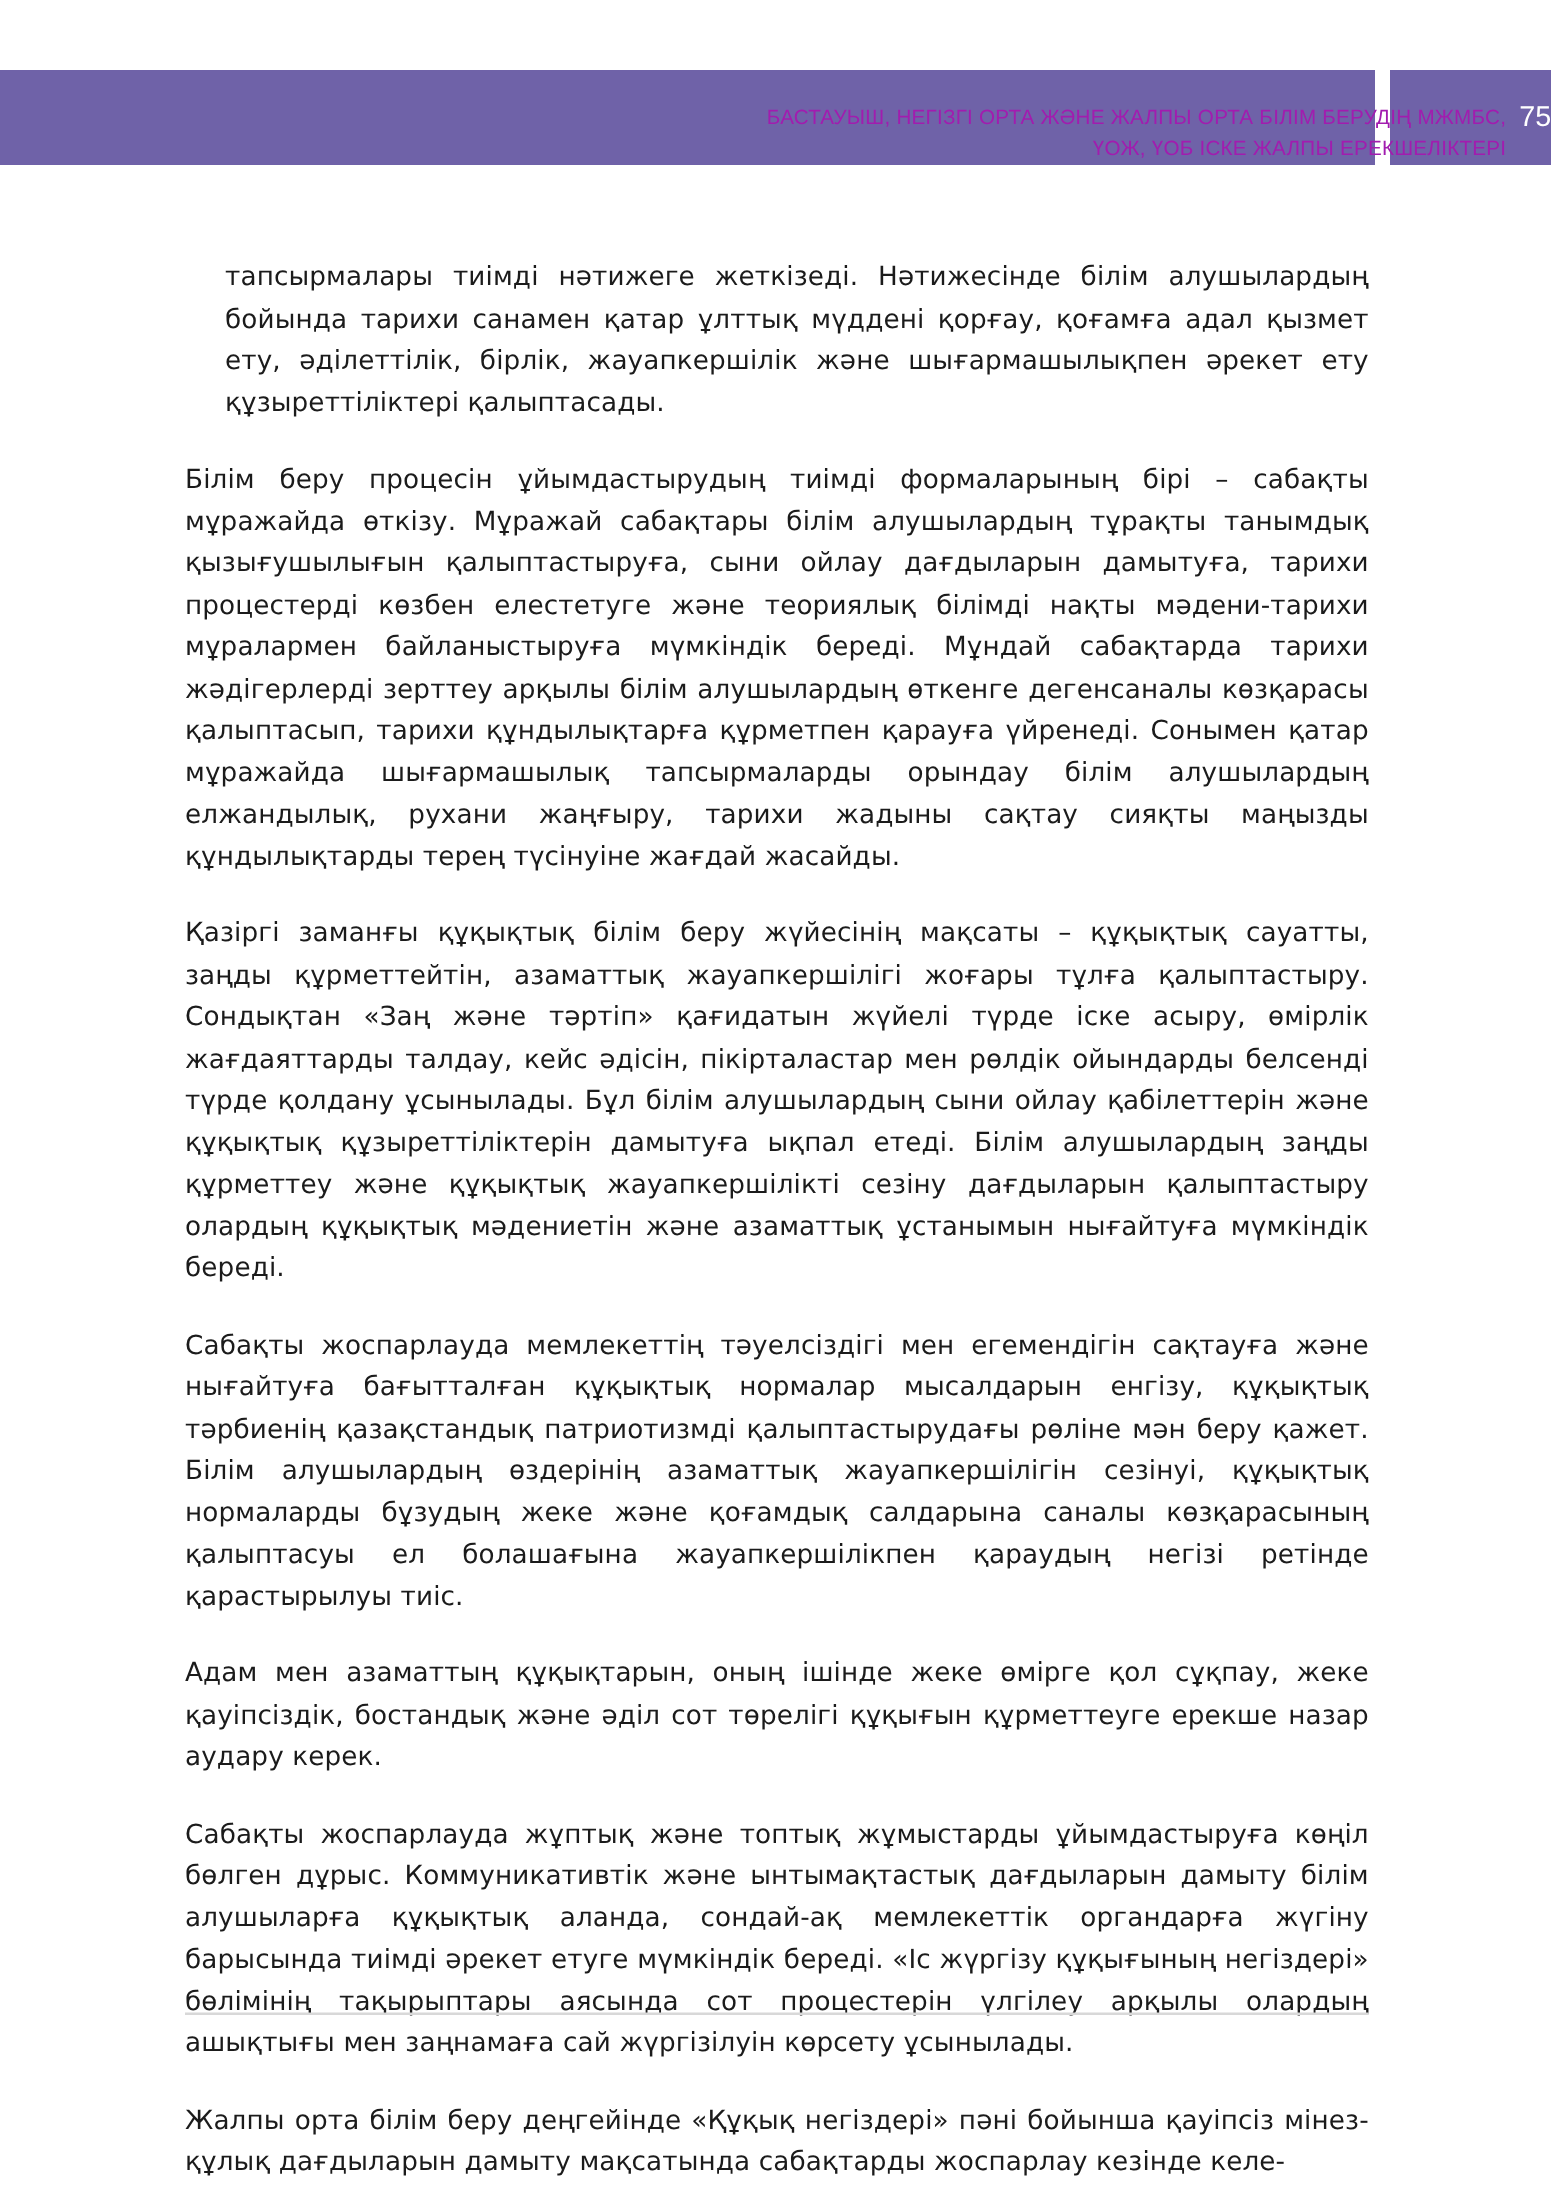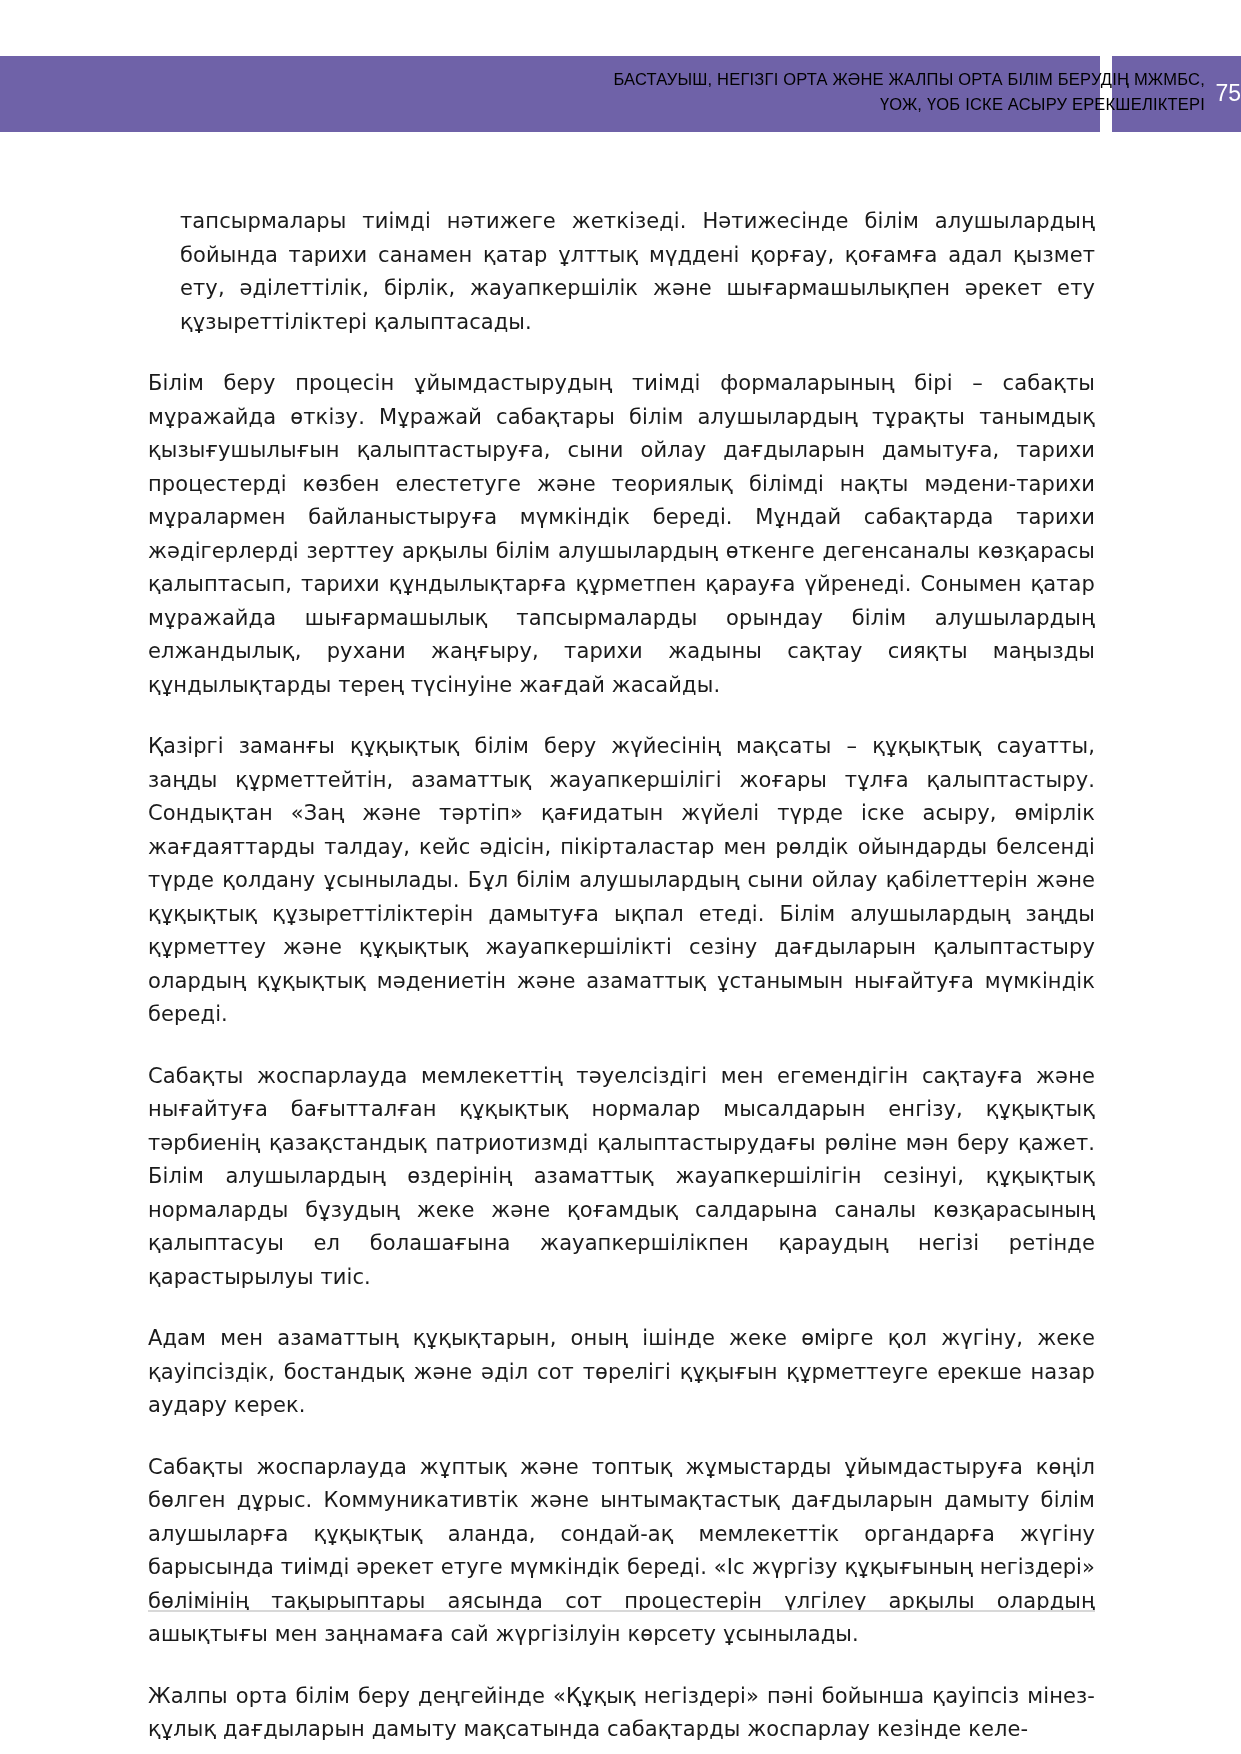--- a/index.html
+++ b/index.html
@@ -35,24 +35,24 @@
     position: absolute;
     top: 0;
     left: 1112px;
     width: 129px;
     height: 76px;
     background: #6f62a8;
   }
   .header-title {
     position: absolute;
     right: 36px;
-    top: 11px;
+    top: 26px;
     width: 820px;
     text-align: right;
-    color: #000000;
+    color: #a21caf;
     font-size: 16.5px;
     line-height: 25px;
     letter-spacing: 0.2px;
     font-family: "Liberation Sans", sans-serif;
   }
   .header-title span { display: block; }
   .page-number {
     position: absolute;
     top: 24px;
     left: 1112px;
@@ -95,28 +95,28 @@
   }
 </style>
 </head>
 <body>
 
 <div class="header">
   <div class="header-bar"></div>
   <div class="header-pagebox"></div>
   <div class="header-title">
     <span>БАСТАУЫШ, НЕГІЗГІ ОРТА ЖӘНЕ ЖАЛПЫ ОРТА БІЛІМ БЕРУДІҢ МЖМБС,</span>
-    <span>ҮОЖ, ҮОБ ІСКЕ АСЫРУ ЕРЕКШЕЛІКТЕРІ</span>
+    <span>ҮОЖ, ҮОБ ІСКЕ ЖАЛПЫ ЕРЕКШЕЛІКТЕРІ</span>
   </div>
   <div class="page-number">75</div>
 </div>
 
 <div class="content">
   <p class="para indented">тапсырмалары тиімді нәтижеге жеткізеді. Нәтижесінде білім алушылардың бойында тарихи санамен қатар ұлттық мүддені қорғау, қоғамға адал қызмет ету, әділеттілік, бірлік, жауапкершілік және шығармашылықпен әрекет ету құзыреттіліктері қалыптасады.</p>
   <p class="para">Білім беру процесін ұйымдастырудың тиімді формаларының бірі –  сабақты мұражайда өткізу. Мұражай сабақтары білім алушылардың тұрақты танымдық қызығушылығын қалыптастыруға, сыни ойлау дағдыларын            дамытуға, тарихи процестерді көзбен елестетуге және теориялық білімді нақты мәдени-тарихи мұралармен байланыстыруға мүмкіндік береді. Мұндай сабақтарда тарихи жәдігерлерді зерттеу арқылы білім алушылардың өткенге дегенсаналы көзқарасы қалыптасып, тарихи құндылықтарға құрметпен қарауға үйренеді. Сонымен қатар мұражайда шығармашылық тапсырмаларды орындау білім алушылардың елжандылық, рухани жаңғыру, тарихи жадыны сақтау сияқты маңызды құндылықтарды терең түсінуіне жағдай жасайды.</p>
   <p class="para">Қазіргі заманғы құқықтық білім беру жүйесінің мақсаты – құқықтық сауатты, заңды құрметтейтін, азаматтық жауапкершілігі жоғары тұлға қалыптастыру. Сондықтан «Заң және тәртіп» қағидатын жүйелі түрде іске асыру, өмірлік жағдаяттарды талдау, кейс әдісін, пікірталастар мен рөлдік ойындарды белсенді түрде қолдану ұсынылады. Бұл білім алушылардың сыни ойлау қабілеттерін және құқықтық құзыреттіліктерін дамытуға ықпал етеді. Білім алушылардың заңды құрметтеу және құқықтық жауапкершілікті сезіну дағдыларын қалыптастыру олардың құқықтық мәдениетін және азаматтық ұстанымын нығайтуға мүмкіндік береді.</p>
   <p class="para">Сабақты жоспарлауда мемлекеттің тәуелсіздігі мен егемендігін сақтауға және нығайтуға бағытталған құқықтық нормалар мысалдарын енгізу, құқықтық тәрбиенің қазақстандық патриотизмді қалыптастырудағы рөліне мән беру қажет. Білім алушылардың өздерінің азаматтық жауапкершілігін сезінуі, құқықтық нормаларды бұзудың жеке және қоғамдық салдарына саналы көзқарасының қалыптасуы ел болашағына жауапкершілікпен қараудың негізі ретінде қарастырылуы тиіс.</p>
-  <p class="para">Адам мен азаматтың құқықтарын, оның ішінде жеке өмірге қол жүгіну, жеке қауіпсіздік, бостандық және әділ сот төрелігі құқығын құрметтеуге ерекше назар аудару керек.</p>
+  <p class="para">Адам мен азаматтың құқықтарын, оның ішінде жеке өмірге қол сұқпау, жеке қауіпсіздік, бостандық және әділ сот төрелігі құқығын құрметтеуге ерекше назар аудару керек.</p>
   <p class="para">Сабақты жоспарлауда жұптық және топтық жұмыстарды ұйымдастыруға көңіл бөлген дұрыс. Коммуникативтік және ынтымақтастық дағдыларын дамыту білім алушыларға құқықтық аланда, сондай-ақ мемлекеттік органдарға жүгіну барысында тиімді әрекет етуге мүмкіндік береді. «Іс жүргізу құқығының негіздері» бөлімінің тақырыптары аясында сот процестерін үлгілеу арқылы олардың ашықтығы мен заңнамаға сай жүргізілуін көрсету ұсынылады.</p>
   <p class="para">Жалпы орта білім беру деңгейінде «Құқық негіздері» пәні бойынша қауіпсіз мінез-құлық дағдыларын дамыту мақсатында сабақтарды жоспарлау кезінде келе-</p>
 </div>
 
 <div class="footer-rule"></div>
 
 </body></html>

